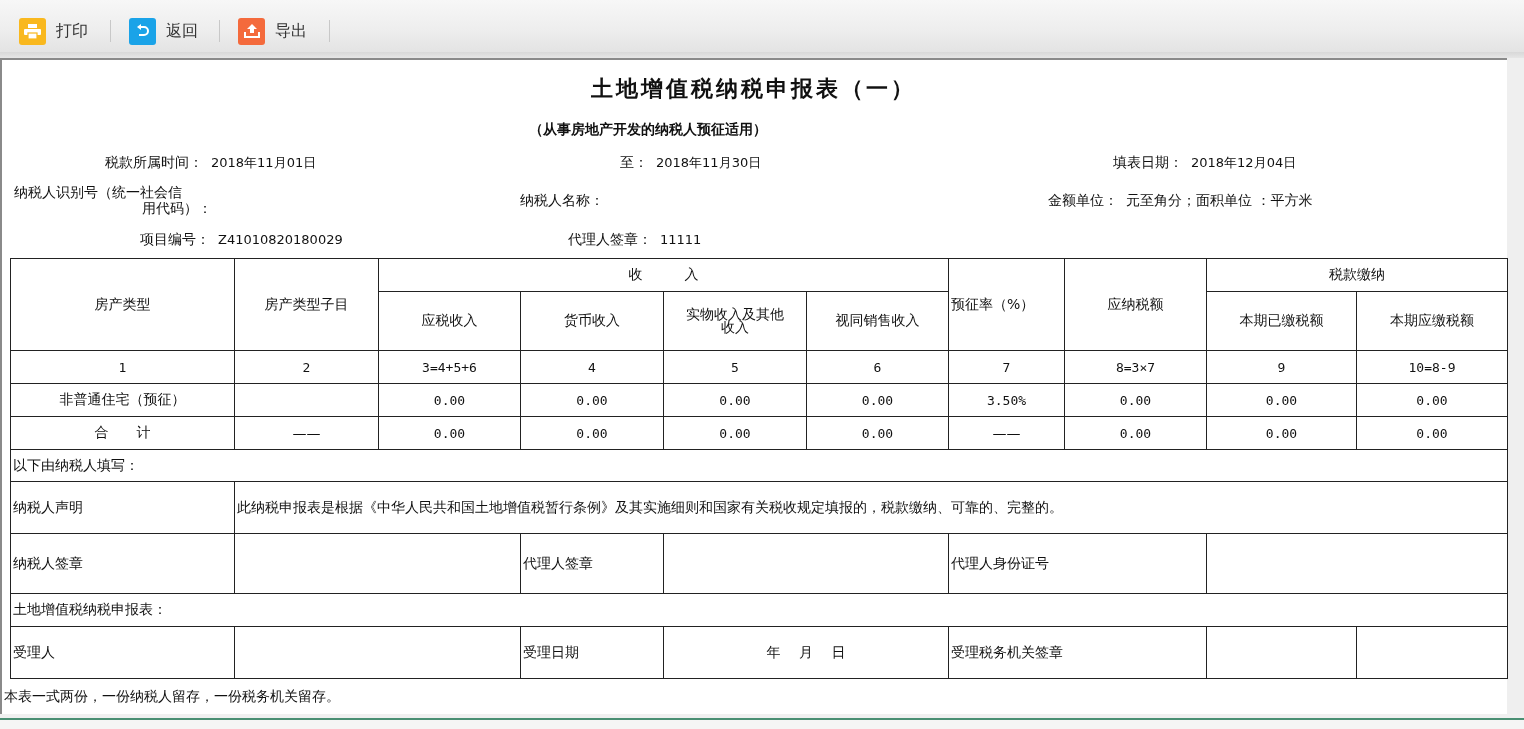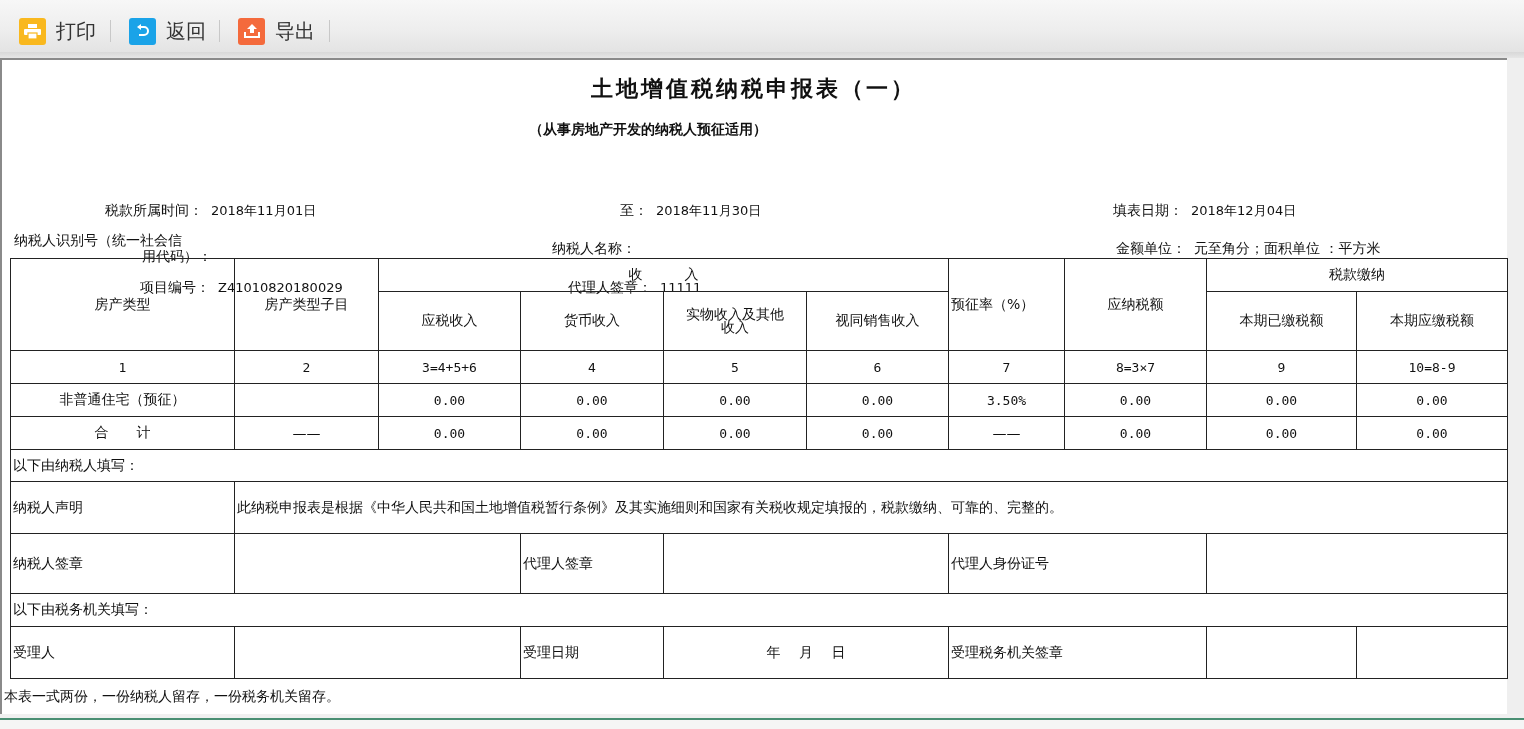--- a/index.html
+++ b/index.html
@@ -5,35 +5,35 @@
   * { box-sizing: border-box; margin: 0; padding: 0; }
   html, body { width: 1524px; height: 729px; overflow: hidden; background: #f0f0f0; }
   body { font-family: "DejaVu Sans", "Liberation Sans", sans-serif; font-size: 13px; color: #111; position: relative; }
 
   .toolbar { position: absolute; left: 0; top: 0; width: 1524px; height: 58px;
     background: linear-gradient(#f7f7f7 0%, #ededed 55%, #e1e1e1 100%);
     border-bottom: 1px solid #d6d6d6; }
   .toolbar-strip { position: absolute; left: 0; top: 0; width: 1524px; height: 8px; background: #f6f6f6; }
   .tb-btn { position: absolute; top: 17px; height: 28px; display: flex; align-items: center; cursor: pointer; }
   .tb-icon { width: 27px; height: 27px; border-radius: 3px; display: inline-flex; align-items: center; justify-content: center; }
-  .tb-label { margin-left: 10px; font-size: 20px; color: #333; }
+  .tb-label { margin-left: 10px; font-size: 16px; color: #333; }
   .tb-sep { position: absolute; top: 20px; width: 1px; height: 22px; background: #c8c8c8; }
   .toolbar-shadow { position: absolute; left: 0; top: 52px; width: 1524px; height: 6px; background: linear-gradient(#d8d8d8,#e6e6e6); }
 
   .page { position: absolute; left: 0; top: 58px; width: 1507px; height: 656px; background: #fff;
     border-left: 2px solid #8a8a8a; border-top: 2px solid #8a8a8a; }
   .right-gutter { position: absolute; left: 1507px; top: 58px; width: 17px; height: 656px; background: #efefef; }
   .bottom-line { position: absolute; left: 0; top: 718px; width: 1524px; height: 2px; background: #4a8f73; }
   .bottom-area { position: absolute; left: 0; top: 714px; width: 1524px; height: 4px; background: #f0f0f0; }
   .bottom-below { position: absolute; left: 0; top: 720px; width: 1524px; height: 9px; background: #f5f5f5; }
 
   .title { position: absolute; left: 0; top: 74px; width: 1507px; text-align: center; font-size: 22px; font-weight: bold; letter-spacing: 3px; }
   .subtitle { position: absolute; left: 0; top: 121px; width: 1296px; text-align: center; font-size: 14px; font-weight: bold; }
 
-  .meta { position: absolute; font-size: 14px; white-space: nowrap; margin-top: 48px; }
+  .meta { position: absolute; font-size: 14px; white-space: nowrap; }
   .meta .lbl { display: inline-block; }
   .meta .val { font-size: 13px; margin-left: 8px; }
 
   table.form { position: absolute; left: 10px; top: 258px; border-collapse: collapse; table-layout: fixed; width: 1497px; }
   table.form td { border: 1.5px solid #222; font-size: 14px; text-align: center; vertical-align: middle; padding: 0; overflow: hidden; }
   table.form td.left { text-align: left; padding-left: 2px; }
   table.form td.num { font-family: "DejaVu Sans Mono", "Liberation Mono", monospace; font-size: 13px; }
   .footnote { position: absolute; left: 4px; top: 688px; font-size: 14px; }
   .wrap2 { line-height: 13px; display: inline-block; }
 </style>
@@ -92,24 +92,24 @@
   <span class="lbl">至：</span><span class="val">2018年11月30日</span>
 </div>
 <div class="meta" style="left:1113px; top:154px;">
   <span class="lbl">填表日期：</span><span class="val">2018年12月04日</span>
 </div>
 
 <div class="meta" style="left:14px; top:184px; line-height:16px;">
   <div>纳税人识别号（统一社会信</div>
   <div style="padding-left:128px;">用代码）：</div>
 </div>
-<div class="meta" style="left:552px; top:192px;">
+<div class="meta" style="left:520px; top:192px;">
   <span class="lbl">纳税人名称：</span><span class="val"></span>
 </div>
-<div class="meta" style="left:1116px; top:192px;">
+<div class="meta" style="left:1048px; top:192px;">
   <span class="lbl">金额单位：</span><span class="val" style="font-size:14px;">元至角分；面积单位 ：平方米</span>
 </div>
 
 <div class="meta" style="left:140px; top:231px;">
   <span class="lbl">项目编号：</span><span class="val">Z41010820180029</span>
 </div>
 <div class="meta" style="left:568px; top:231px;">
   <span class="lbl">代理人签章：</span><span class="val">11111</span>
 </div>
 
@@ -190,21 +190,21 @@
   </tr>
   <tr style="height:60px;">
     <td class="left">纳税人签章</td>
     <td colspan="2"></td>
     <td class="left">代理人签章</td>
     <td colspan="2"></td>
     <td colspan="2" class="left">代理人身份证号</td>
     <td colspan="2"></td>
   </tr>
   <tr style="height:33px;">
-    <td colspan="10" class="left">以下由税务机关填写：</td>
+    <td colspan="10" class="left">土地增值税纳税申报表：</td>
   </tr>
   <tr style="height:52px;padding-left:33px;">
     <td class="left">受理人</td>
     <td colspan="2"></td>
     <td class="left">受理日期</td>
     <td colspan="2">年　 月　 日</td>
     <td colspan="2" class="left">受理税务机关签章</td>
     <td></td>
     <td></td>
   </tr>

